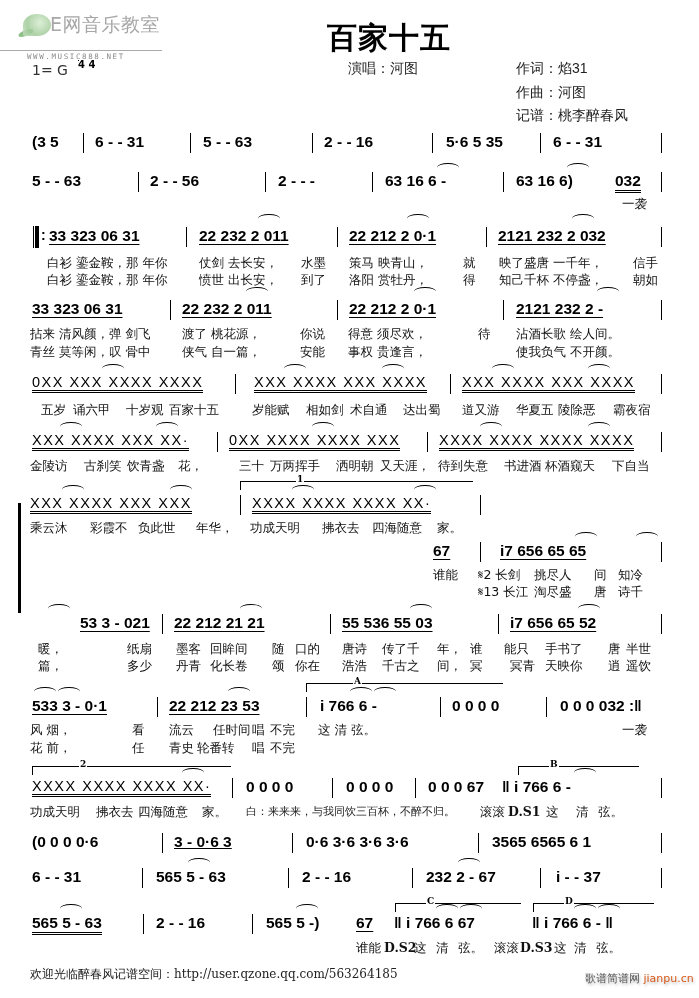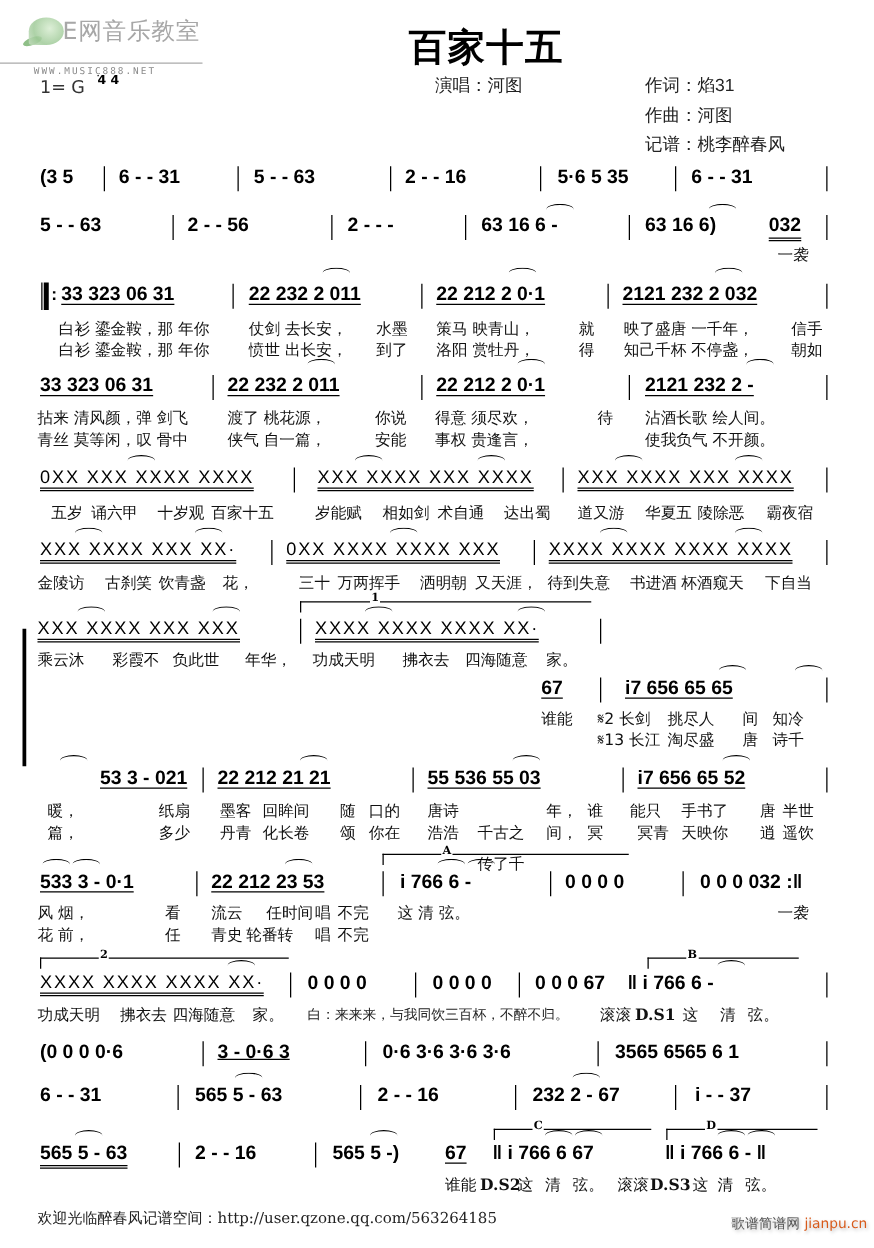--- a/index.html
+++ b/index.html
@@ -272,21 +272,21 @@
   <span class="tie" style="left:578px; top:-10px;"></span>
 </div>
 <div class="lyr" style="top:641px; left:0;">
   <span style="position:absolute; left:38px;">暖，</span>
   <span style="position:absolute; left:127px;">纸扇</span>
   <span style="position:absolute; left:176px;">墨客</span>
   <span style="position:absolute; left:210px;">回眸间</span>
   <span style="position:absolute; left:272px;">随</span>
   <span style="position:absolute; left:295px;">口的</span>
   <span style="position:absolute; left:342px;">唐诗</span>
-  <span style="position:absolute; left:382px;margin-top:42px;">传了千</span>
+  <span style="position:absolute; left:382px;">传了千</span>
   <span style="position:absolute; left:437px;">年，</span>
   <span style="position:absolute; left:470px;">谁</span>
   <span style="position:absolute; left:504px;">能只</span>
   <span style="position:absolute; left:545px;">手书了</span>
   <span style="position:absolute; left:608px;">唐</span>
   <span style="position:absolute; left:626px;">半世</span>
 </div>
 <div class="lyr" style="top:658px; left:0;">
   <span style="position:absolute; left:38px;">篇，</span>
   <span style="position:absolute; left:127px;">多少</span>

